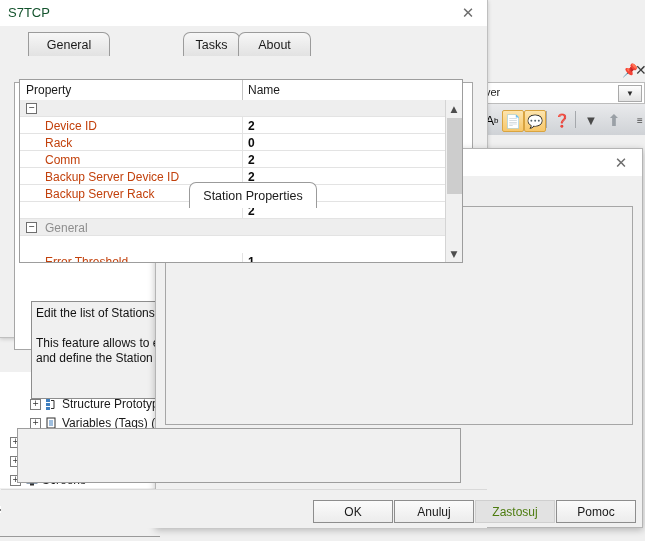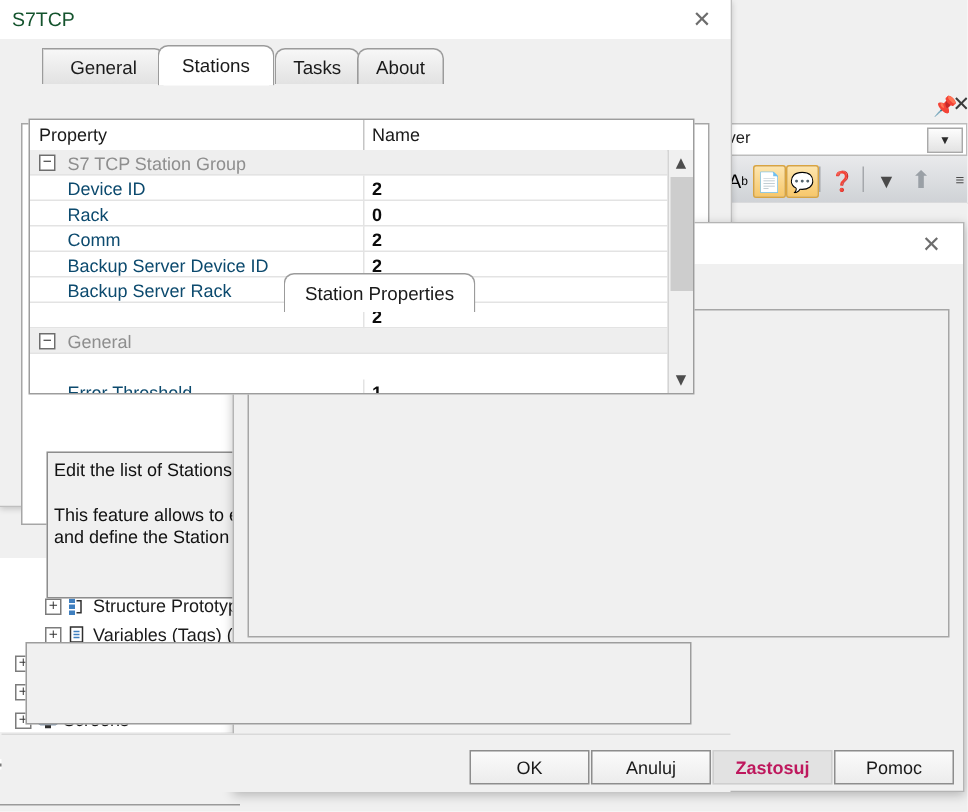--- a/index.html
+++ b/index.html
@@ -105,40 +105,40 @@
      border:1px solid #9d9d9d;box-sizing:border-box;overflow:hidden;}
   #grid-hdr{position:absolute;left:0;top:0;width:442px;height:20px;background:#ffffff;
      border-bottom:1px solid #c5c5c5;}
   #grid-hdr .gh{position:absolute;top:3px;font-size:12px;color:#1a1a1a;}
   #grid-hdr .ghdiv{position:absolute;top:0;width:1px;height:20px;background:#c5c5c5;}
   #grid-rows{position:absolute;left:0;top:20px;width:425px;height:162px;}
   .grow{position:absolute;left:0;width:425px;height:17px;border-bottom:1px solid #e3e3e3;box-sizing:border-box;}
   .grow.grp{background:#eeeeee;}
   .grow .exp{position:absolute;left:6px;top:3px;width:9px;height:9px;border:1px solid #6e6e6e;
      background:#fff;font-size:8px;line-height:7px;text-align:center;color:#222;font-family:"DejaVu Sans",sans-serif;}
-  .grow .pname{position:absolute;left:25px;top:2px;font-size:12px;color:#0c4a6e;}
+  .grow .pname{position:absolute;left:25px;top:2px;font-size:12px;color:#c2410c;}
   .grow.grp .pname{left:25px;color:#8e8e8e;font-weight:normal;}
   .grow .pval{position:absolute;left:228px;top:2px;font-size:12px;color:#0b0b0b;font-weight:bold;}
   .grow .vdiv{position:absolute;left:222px;top:0;width:1px;height:17px;background:#e3e3e3;}
   #grid-vsb{position:absolute;right:0;top:20px;width:17px;height:162px;background:#f0f0f0;
      border-left:1px solid #d4d4d4;box-sizing:border-box;}
   .sb-arr{position:absolute;left:0;width:16px;height:17px;display:flex;align-items:center;
      justify-content:center;font-size:9px;color:#4d4d4d;font-family:"DejaVu Sans",sans-serif;}
   #grid-thumb{position:absolute;left:1px;top:18px;width:15px;height:76px;background:#cdcdcd;}
 
   
   #descpane{position:absolute;left:17px;top:428px;width:444px;height:55px;background:#f0f0f0;
      border:1px solid #9d9d9d;box-sizing:border-box;}
   
   #dlg-footer{position:absolute;left:1px;top:489px;width:486px;height:38px;background:#f0f0f0;
      border-top:1px solid #d9d9d9;}
   .dbtn{position:absolute;top:500px;width:80px;height:23px;font-size:12px;color:#1a1a1a;
      background:linear-gradient(#fbfbfb,#ececec);border:1px solid #8d8d8d;box-sizing:border-box;
      display:flex;align-items:center;justify-content:center;}
-  .dbtn.disabled{color:#be185d;background:#e2e2e2;border-color:#cfcfcf;font-weight:bold;}
+  .dbtn.disabled{color:#4d7c0f;background:#e2e2e2;border-color:#cfcfcf;}
 
   .clip{overflow:hidden;}
 </style>
 </head>
 <body>
 
 <div id="app-bg">
 
   <div id="ribbon-top">
     <div class="ribbon-grp" style="left:2px;width:118px;">
@@ -283,27 +283,24 @@
   <div id="s7title">
     <span id="s7title-text">S7TCP</span>
     <span id="s7close">✕</span>
   </div>
   <div id="s7body">
 
     <div class="tabstrip" style="left:0;top:4px;width:487px;height:25px;">
       <div class="tab" style="left:28px;top:2px;width:82px;border-radius:0 7px 0 0;">
         <span>General</span>
       </div>
-      <div class="tab sel" style="left:105px;top:0px;width:78px;height:27px;border-radius:7px 7px 0 0;">
-        <span>Stations</span>
-      </div>
       <div class="tab" style="left:183px;top:2px;width:57px;border-radius:7px 7px 0 0;">
         <span>Tasks</span>
       </div>
-      <div class="tab" style="left:238px;top:2px;width:58px;border-radius:7px 7px 0 0;">
+      <div class="tab" style="left:238px;top:2px;width:73px;border-radius:7px 7px 0 0;">
         <span>About</span>
       </div>
     </div>
 
     <div id="s7frame">
 
       <div class="cmdbtn" style="top:14px;">
         <span class="ic">
           <svg width="20" height="20" viewBox="0 0 20 20">
               <path d="M8 3 h4 v5 h5 v4 h-5 v5 h-4 v-5 h-5 v-4 h5 z" fill="#34c234" stroke="#0e8f0e" stroke-width="1"></path>
@@ -393,21 +390,20 @@
 <div id="grid">
   <div id="grid-hdr">
     <span class="gh" style="left:6px;">Property</span>
     <span class="ghdiv" style="left:222px;"></span>
     <span class="gh" style="left:228px;">Name</span>
   </div>
 
   <div id="grid-rows">
     <div class="grow grp" style="top:0px;">
       <span class="exp">−</span>
-      <span class="pname">S7 TCP Station Group</span>
     </div>
     <div class="grow" style="top:17px;">
       <span class="pname">Device ID</span>
       <span class="vdiv"></span>
       <span class="pval">2</span>
     </div>
     <div class="grow" style="top:34px;">
       <span class="pname">Rack</span>
       <span class="vdiv"></span>
       <span class="pval">0</span>

